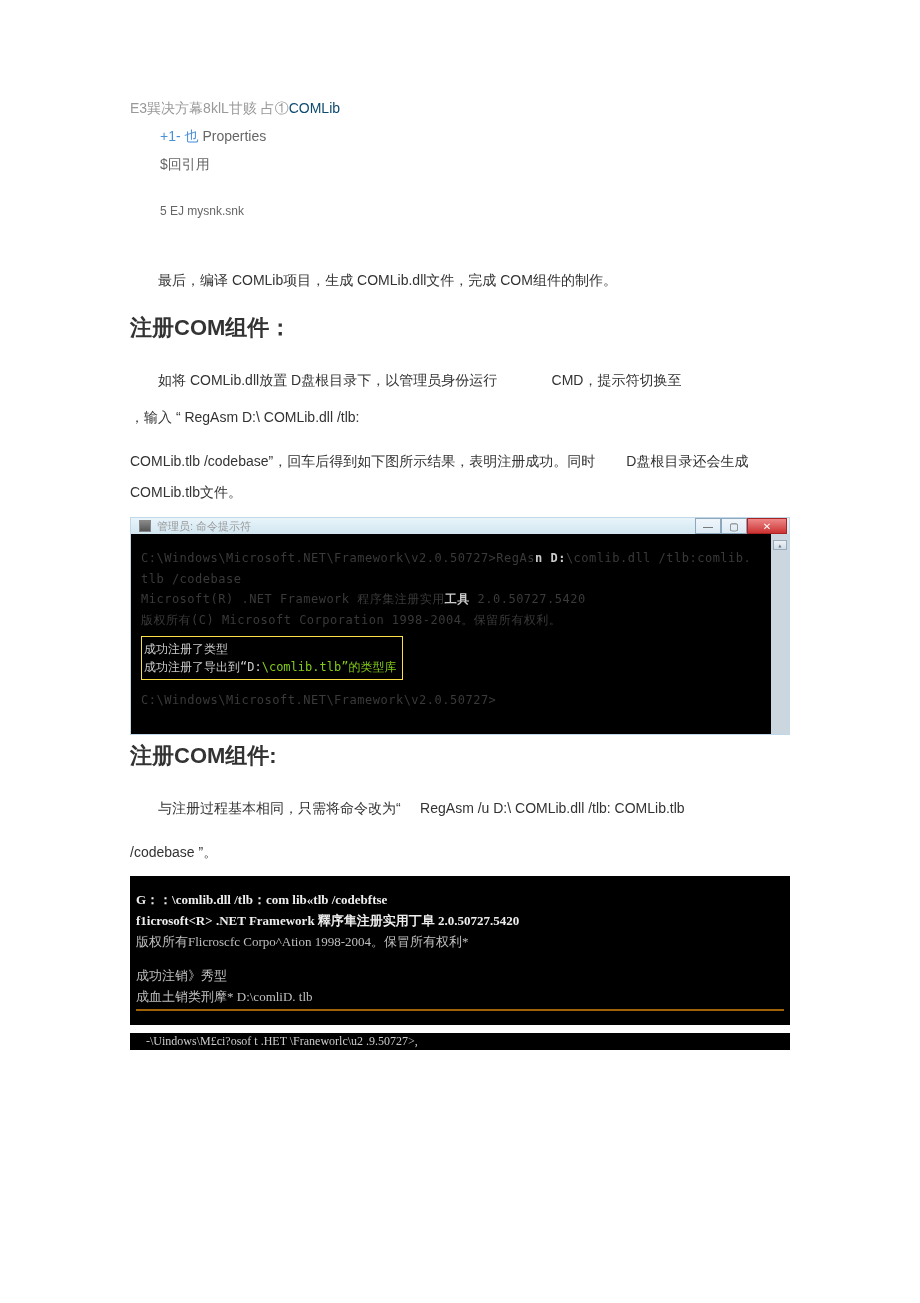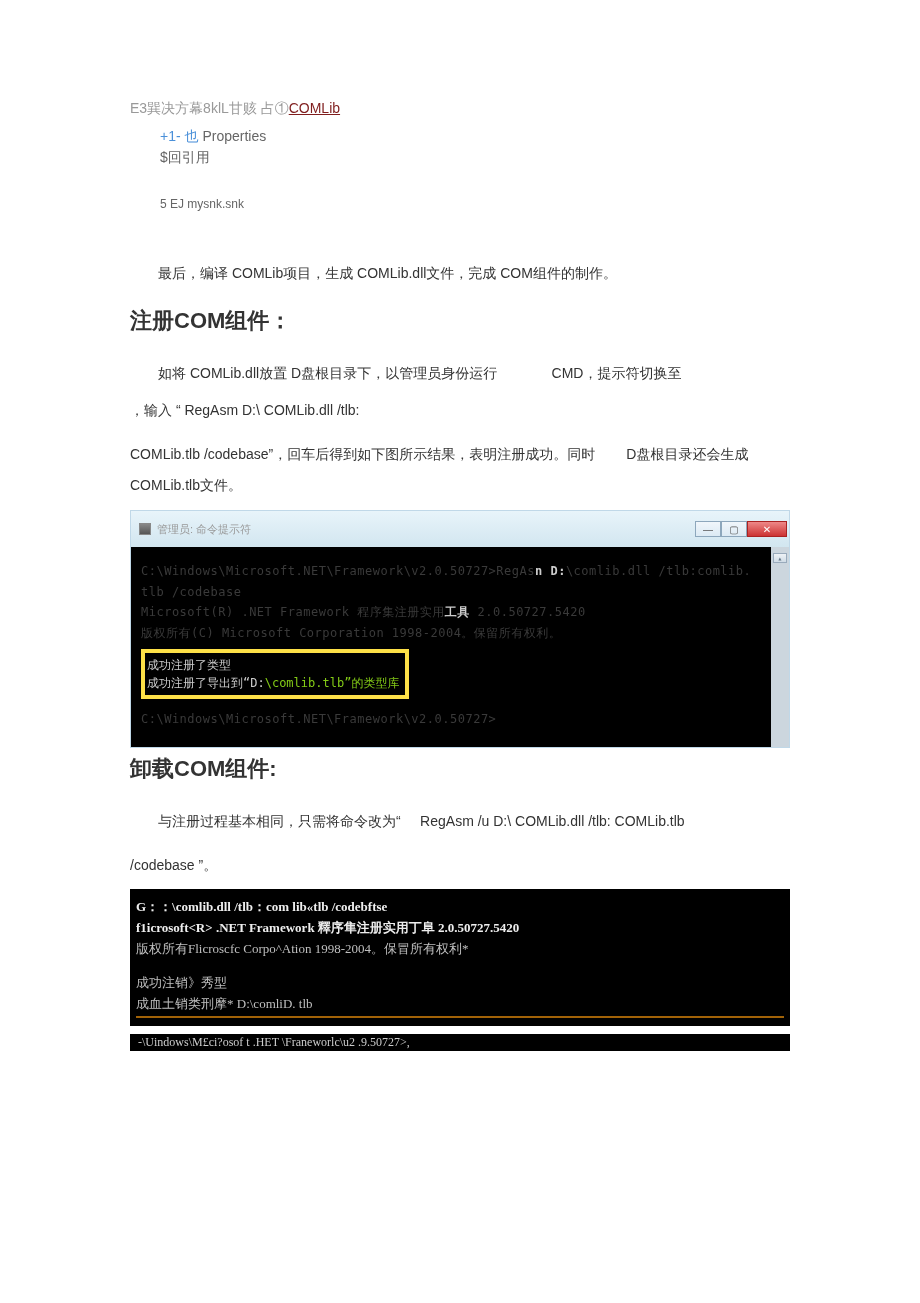--- a/index.html
+++ b/index.html
@@ -5,38 +5,38 @@
     * { margin: 0; padding: 0; box-sizing: border-box; }
     body {
       width: 920px;
       background: #fff;
       font-family: "Microsoft YaHei", "SimSun", sans-serif;
       padding: 100px 130px 200px 130px;
       color: #333;
       font-size: 14px;
     }
     .tree-line-1 { color: #999; font-size: 14px; margin-bottom: 10px; }
-    .tree-line-1 .blk { color: #7f1d1d; text-decoration: underline; }
-    .tree-line-2 { padding-left: 30px; margin-bottom: 3px; }
+    .tree-line-1 .blk { color: #0c4a6e; }
+    .tree-line-2 { padding-left: 30px; margin-bottom: 10px; }
     .tree-line-2 .plus { color: #4a90d9; }
     .tree-line-2 .label { color: #666; }
     .tree-line-3 { color: #666; padding-left: 30px; margin-bottom: 30px; }
     .tree-line-4 { color: #666; padding-left: 30px; font-size: 12px; }
     .body-text { margin: 50px 0 20px 0; text-indent: 2em; line-height: 1.8; }
     .section-title { font-size: 22px; color: #333; margin-bottom: 22px; }
     .p2 { text-indent: 2em; line-height: 2.2; margin-bottom: 6px; }
     .p3 { line-height: 2.2; margin-top: 13px; }
     .cmd1-wrap {
       border: 1px solid #c0d8e8;
       background: #e8f0f7;
       position: relative;
       margin-top: 10px;
     }
     .cmd1-titlebar {
-      height: 36px;
+      height: 16px;
       display: flex;
       justify-content: space-between;
       align-items: center;
       padding: 0 2px 0 8px;
       background: linear-gradient(#e8f4fa, #d2e6f0);
     }
     .tb-left { color:#999; font-size:11px; display:flex; align-items:center; gap:6px; }
     .tb-ico {
       width:12px; height:12px; background: linear-gradient(#888,#555);
       border:1px solid #888; display:inline-block;
@@ -63,37 +63,37 @@
       border-right: 18px solid #ccd6de;
     }
     .cmd1-scrolltrack-arrow {
       position:absolute; right:-16px; top:6px; width:14px; height:10px;
       background:linear-gradient(#eef2f6,#d0dce6); border:1px solid #9ab;
       font-size:8px; display:flex;align-items:center;justify-content:center;color:#678;
     }
     .garble { color:#3a3a3a; letter-spacing:0.5px; }
     .garble .wht { color:#ccc; font-weight:bold; }
     .redbox {
-      border: 4px solid #fde047; padding: 3px 6px 3px 2px;
+      border: 1px solid #fde047; padding: 3px 6px 3px 2px;
       display: inline-block; margin-top: 6px; line-height:1.5;
     }
     .redbox-line { color: #ccc; }
     .redbox-line .dim { color:#84cc16; }
     .cmd2-wrap {
       background:#000; color:#eee;
       font-family:"Times New Roman","SimSun",serif;
-      font-size:13px; line-height:1.6; padding: 8px 6px;
+      font-size:13px; line-height:1.6; padding: 14px 6px;
       margin-top: 8px;
     }
     .cmd2-wrap .bld { font-weight:bold; }
     .cmd2-wrap .dim2 { color:#bfbfbf; }
     .cmd2-bottom {
       background:#000; color:#ccc;
       font-family:"Times New Roman","SimSun",serif;
-      font-size:12px; padding: 1px 8px; margin-top:8px;
+      font-size:12px; padding: 1px 16px; margin-top:8px;
     }
     .gap { height: 10px; }
   </style>
 </head>
 <body>
 
 <div class="tree-line-1">
   <span>E3巽决方幕8klL甘赅  占①</span><span class="blk">COMLib</span>
 </div>
 <div class="tree-line-2">
@@ -136,21 +136,21 @@
       <div class="redbox-line">成功注册了类型</div>
       <div class="redbox-line">
         <span>成功注册了导出到“D:</span><span class="dim">\comlib.tlb”的类型库</span>
       </div>
     </div>
     <div class="gap"></div>
     <div class="garble">C:\Windows\Microsoft.NET\Framework\v2.0.50727&gt;</div>
   </div>
 </div>
 
-<h2 class="section-title" style="margin-top:6px">卸载COM组件:</h2>
+<h2 class="section-title" style="margin-top:6px">注册COM组件:</h2>
 
 <p class="p2">与注册过程基本相同，只需将命令改为“&nbsp;&nbsp;&nbsp;&nbsp;&nbsp;RegAsm /u D:\ COMLib.dll /tlb: COMLib.tlb</p>
 <p class="p3">/codebase ”。</p>
 
 <div class="cmd2-wrap">
   <div class="bld"> G：：\comlib.dll /tlb：com lib«tlb /codebftse</div>
   <div class="bld">f1icrosoft&lt;R&gt; .NET Framework 釋序隼注册实用丁阜  2.0.50727.5420</div>
   <div class="dim2">版权所有Flicroscfc Corpo^Ation 1998-2004。保冒所有权利*</div>
   <div style="height:14px"></div>
   <div class="dim2">成功注销》秀型</div>

